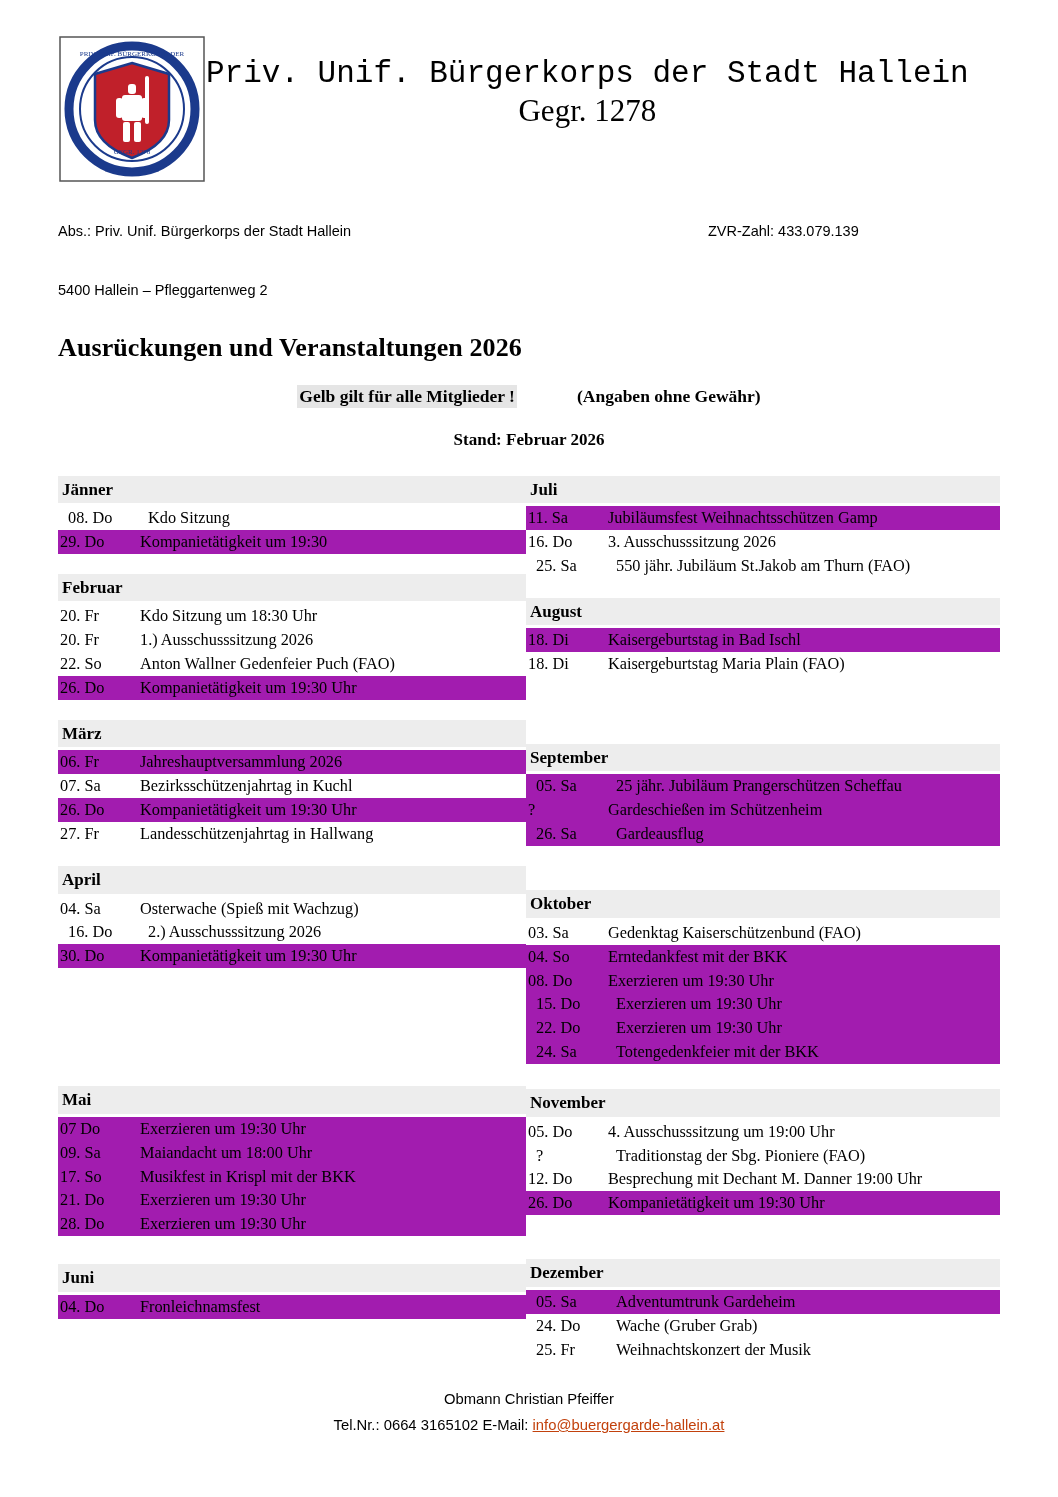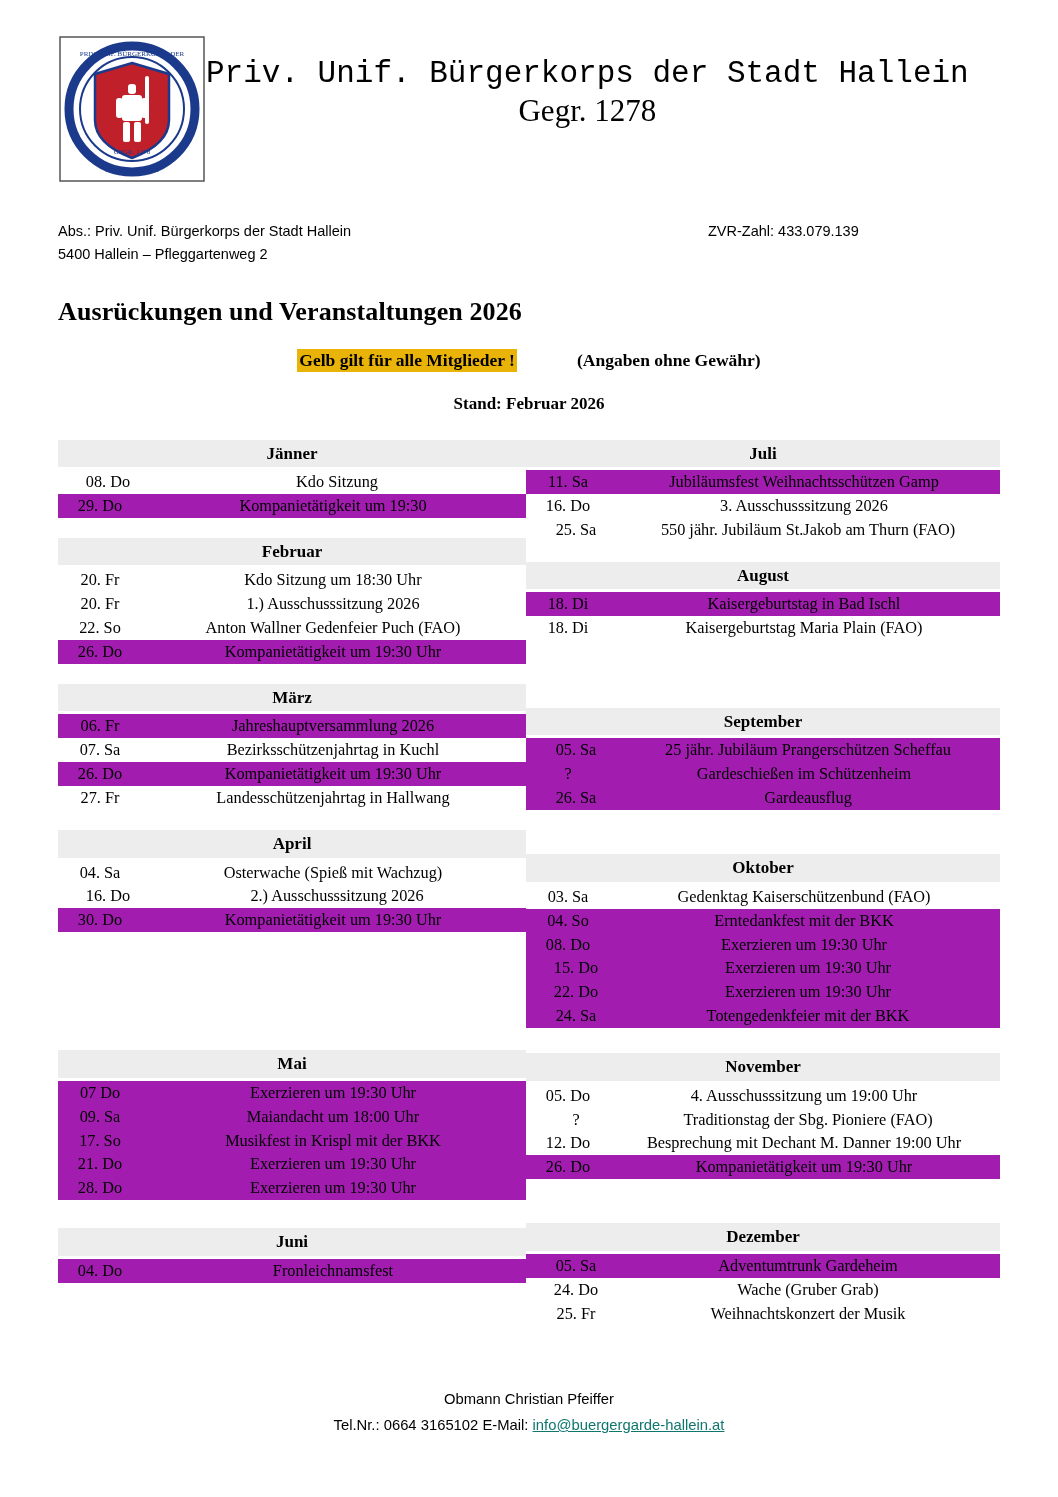--- a/index.html
+++ b/index.html
@@ -59,20 +59,21 @@
   
   .addr-block {
     margin-top: 38px;
     font-family: "Liberation Sans", sans-serif;
     font-size: 14.5px;
     line-height: 1.62;
     position: relative;
   }
   .addr-row {
     display: flex;
+    margin-top: 36px;
   }
   .addr-left { width: 650px; }
   .addr-right { }
 
   
   .doc-title {
     text-align: left;
     font-weight: bold;
     font-size: 26px;
     margin-top: 30px;
@@ -80,40 +81,40 @@
   }
   .subtitle-row {
     margin-top: 22px;
     display: flex;
     justify-content: center;
     align-items: baseline;
     font-size: 17.5px;
     font-weight: bold;
   }
   .subtitle-yellow {
-    background: #eab308;
+    background: #e5e5e5;
     padding: 1px 2px;
   }
   .subtitle-gap { display: inline-block; width: 60px; }
   .stand {
     text-align: center;
     font-weight: bold;
     font-size: 17px;
     margin-top: 22px;
   }
 
   
   .cal {
     margin-top: 26px;
     display: grid;
     grid-template-columns: 468px 1fr;
     column-gap: 0px;
   }
   .col { }
-  .month-block { margin-bottom: 0px; text-align: center; }
+  .month-block { margin-bottom: 0px; }
   .month-head {
     background: #ededed;
     font-weight: bold;
     font-size: 17px;
     padding: 3px 4px 3px 4px;
     line-height: 1.25;
   }
   .events {
     padding-top: 3px;
   }
@@ -143,21 +144,21 @@
     position: absolute;
     left: 0;
     right: 0;
     bottom: 58px;
     text-align: center;
     font-family: Liberation Sans, sans-serif;
     font-size: 14.8px;
     line-height: 1.75;
   }
   .footer a {
-    color: #0f766e;
+    color: #c2410c;
     text-decoration: underline;
   }
 </style>
 </head>
 <body>
 
 <div class="page">
 
   <div class="header">
     <div class="crest">

